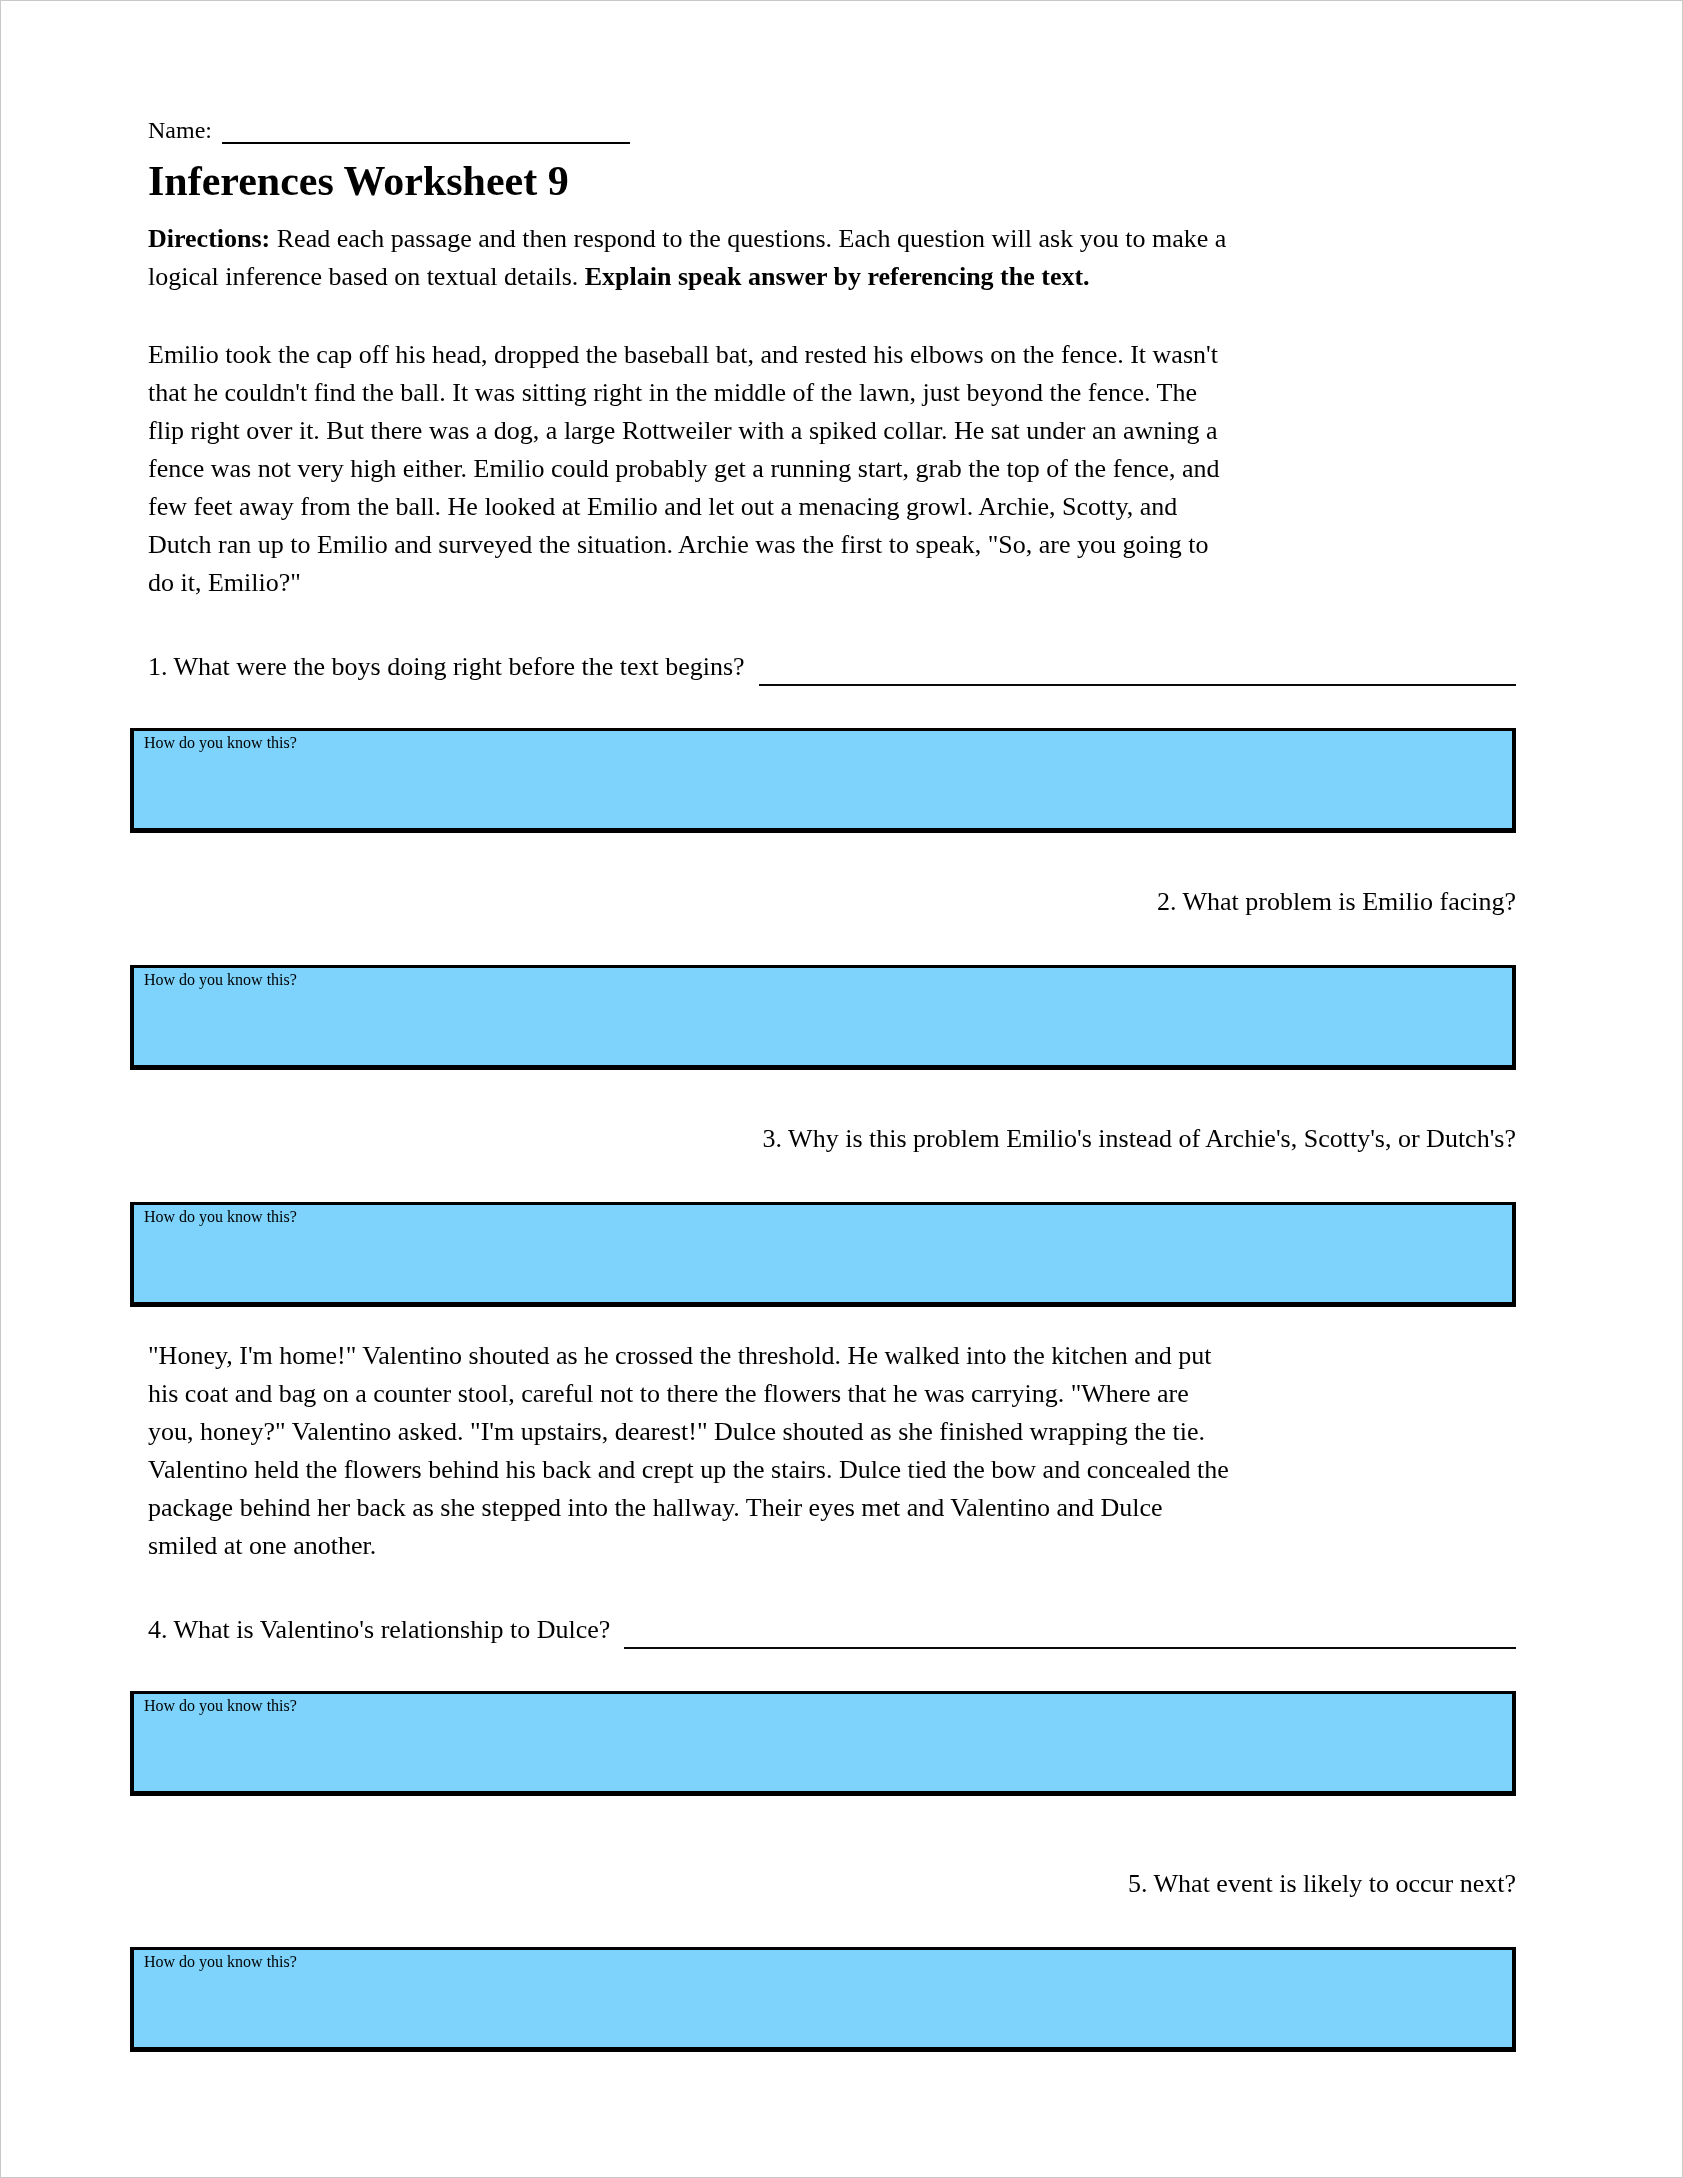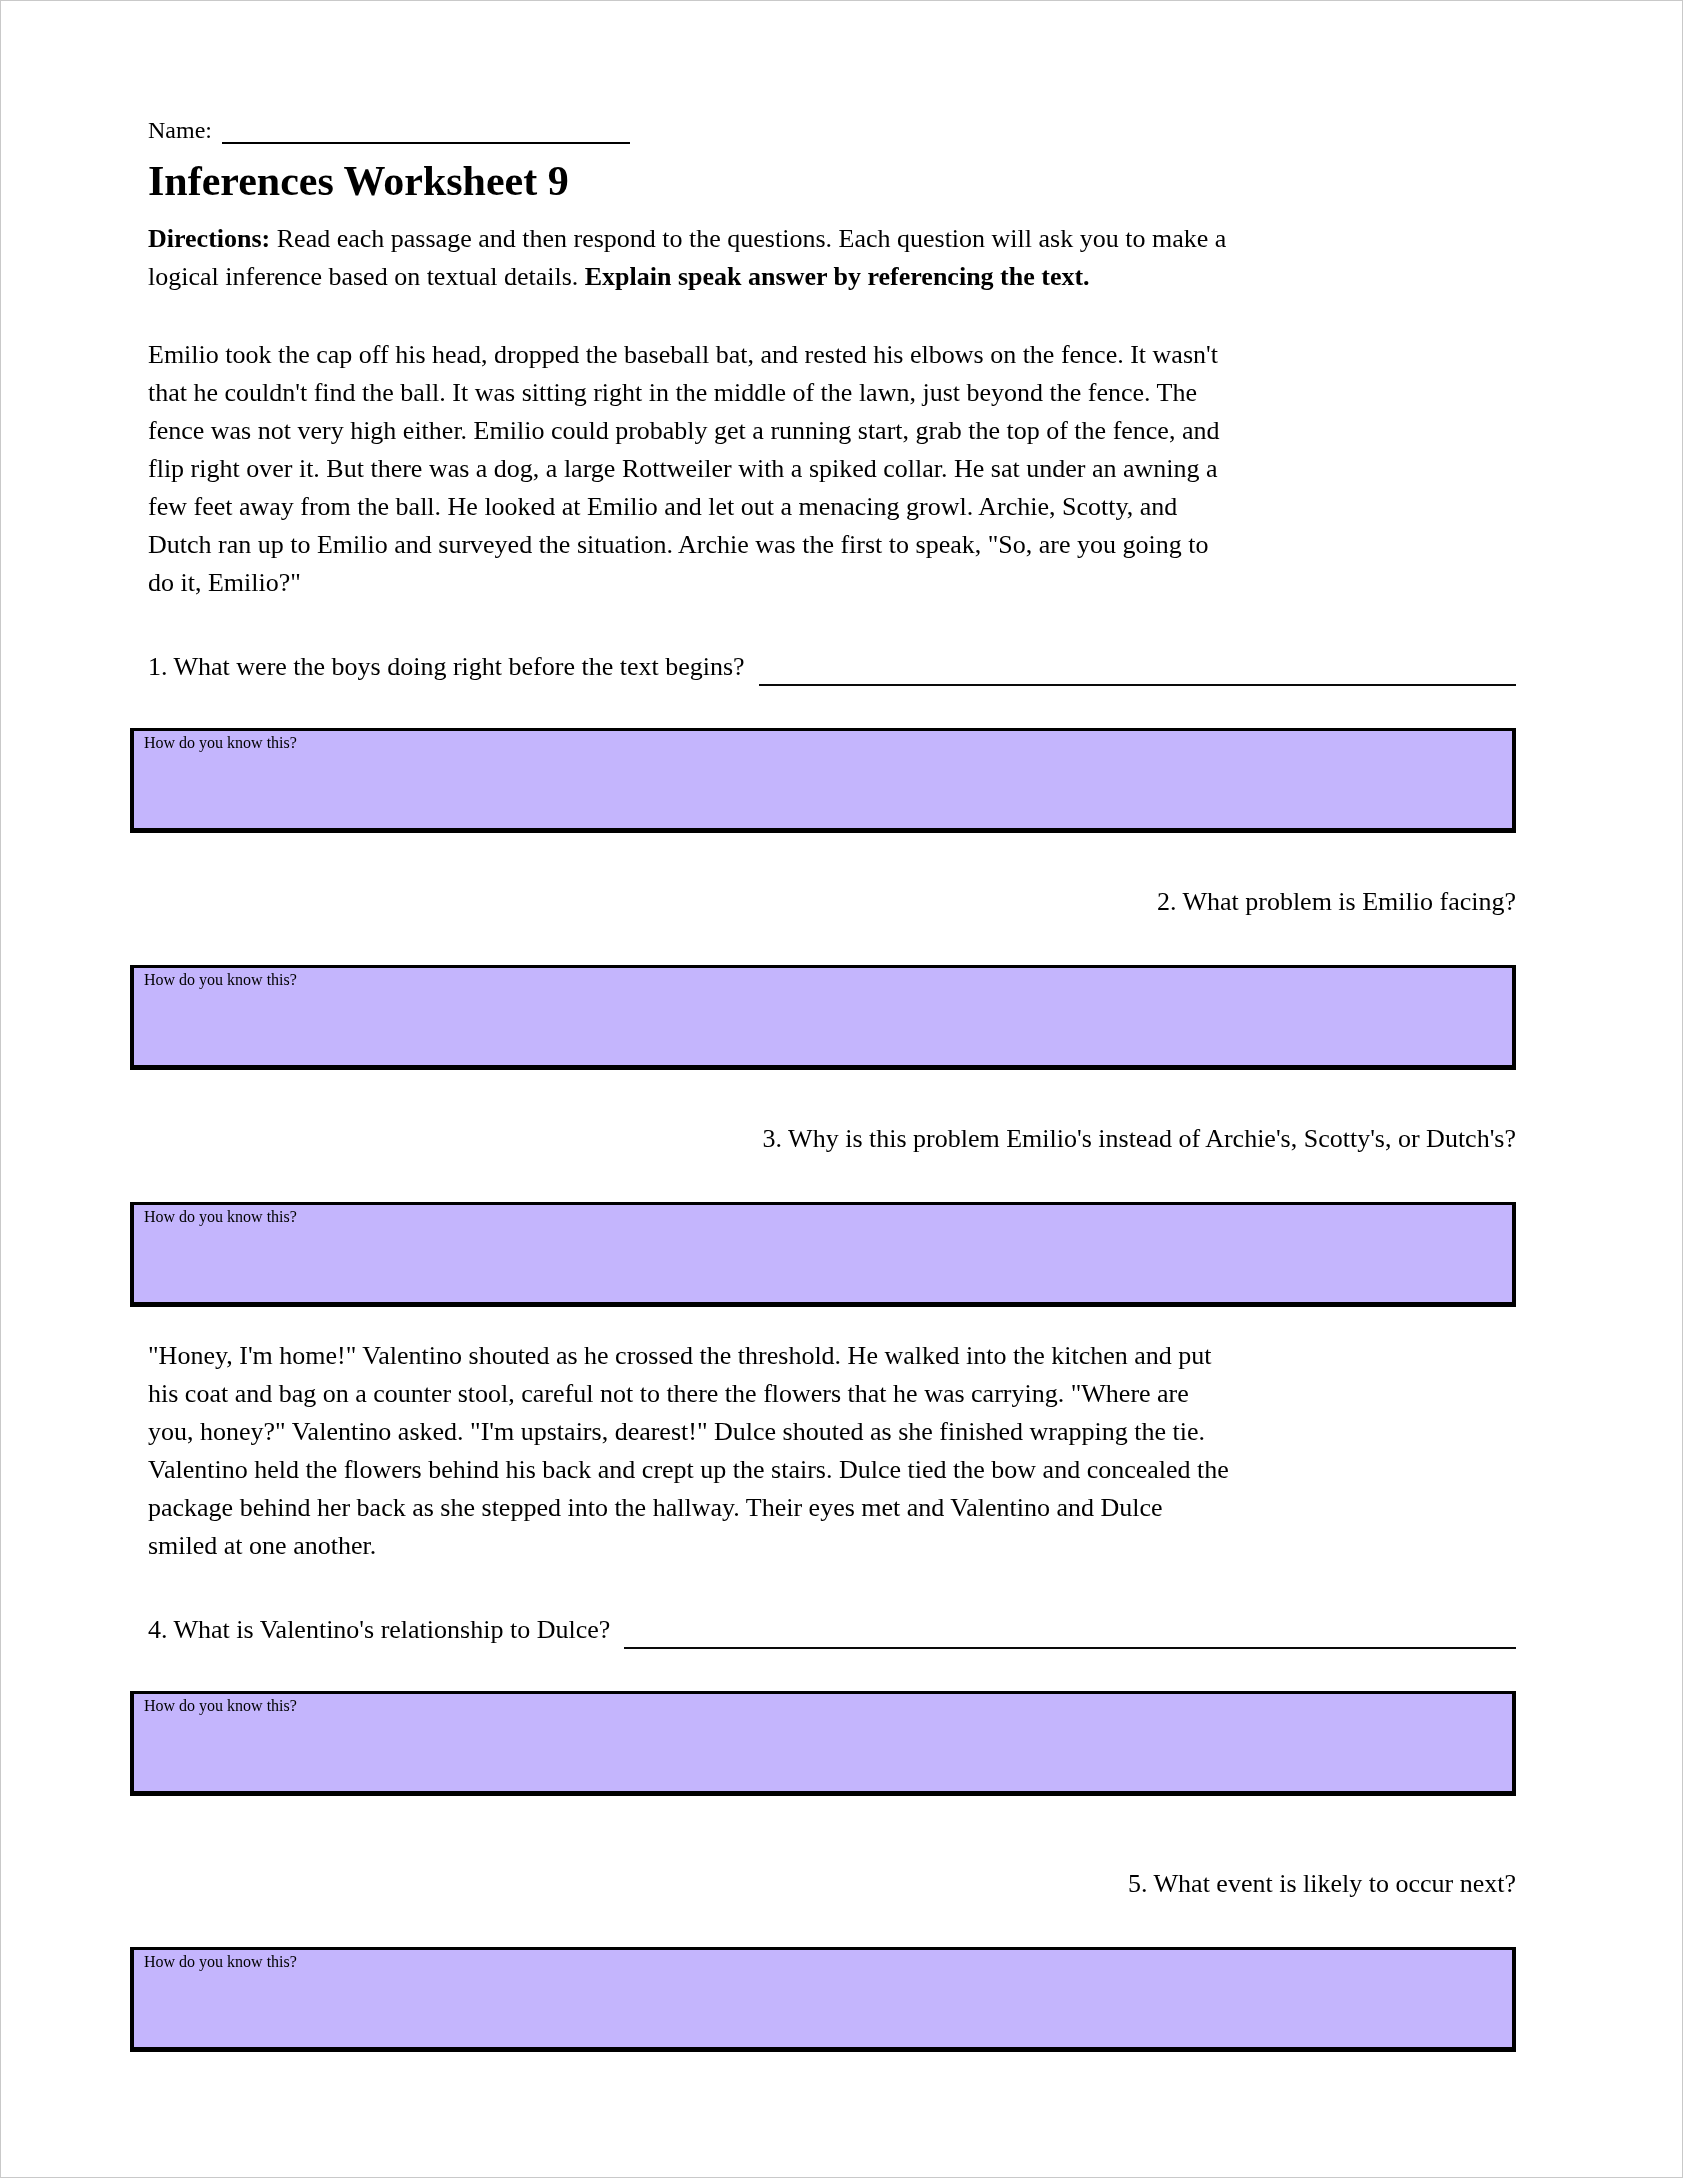--- a/index.html
+++ b/index.html
@@ -70,21 +70,21 @@
   }
   .answer-box {
     box-sizing: border-box;
     margin: 42px 0 0 -18px;
     height: 105px;
     border: 3px solid #000;
     border-left-width: 4px;
     border-right-width: 4px;
     border-bottom-width: 5px;
     position: relative;
-    background: #c4b5fd;
+    background: #7dd3fc;
   }
   .box-label {
     position: absolute;
     top: 2px;
     left: 10px;
     font-size: 16px;
     line-height: 20px;
   }
 </style>
 </head>
@@ -100,22 +100,22 @@
   <h1 class="title">Inferences Worksheet 9</h1>
 
   <p class="directions">
     <span class="dir-line"><b>Directions:</b><span> Read each passage and then respond to the questions. Each question will ask you to make a</span></span>
     <span class="dir-line"><span>logical inference based on textual details. </span><b>Explain speak answer by referencing the text.</b></span>
   </p>
 
   <div class="passage passage-1">
     <span class="pline">Emilio took the cap off his head, dropped the baseball bat, and rested his elbows on the fence. It wasn't</span>
     <span class="pline">that he couldn't find the ball. It was sitting right in the middle of the lawn, just beyond the fence. The</span>
+    <span class="pline">flip right over it. But there was a dog, a large Rottweiler with a spiked collar. He sat under an awning a</span>
     <span class="pline">fence was not very high either. Emilio could probably get a running start, grab the top of the fence, and</span>
-    <span class="pline">flip right over it. But there was a dog, a large Rottweiler with a spiked collar. He sat under an awning a</span>
     <span class="pline">few feet away from the ball. He looked at Emilio and let out a menacing growl. Archie, Scotty, and</span>
     <span class="pline">Dutch ran up to Emilio and surveyed the situation. Archie was the first to speak, "So, are you going to</span>
     <span class="pline">do it, Emilio?"</span>
   </div>
 
   <div class="question">
     <span class="q-text">1. What were the boys doing right before the text begins?</span>
     <span class="answer-line"></span>
   </div>
   <div class="answer-box">

